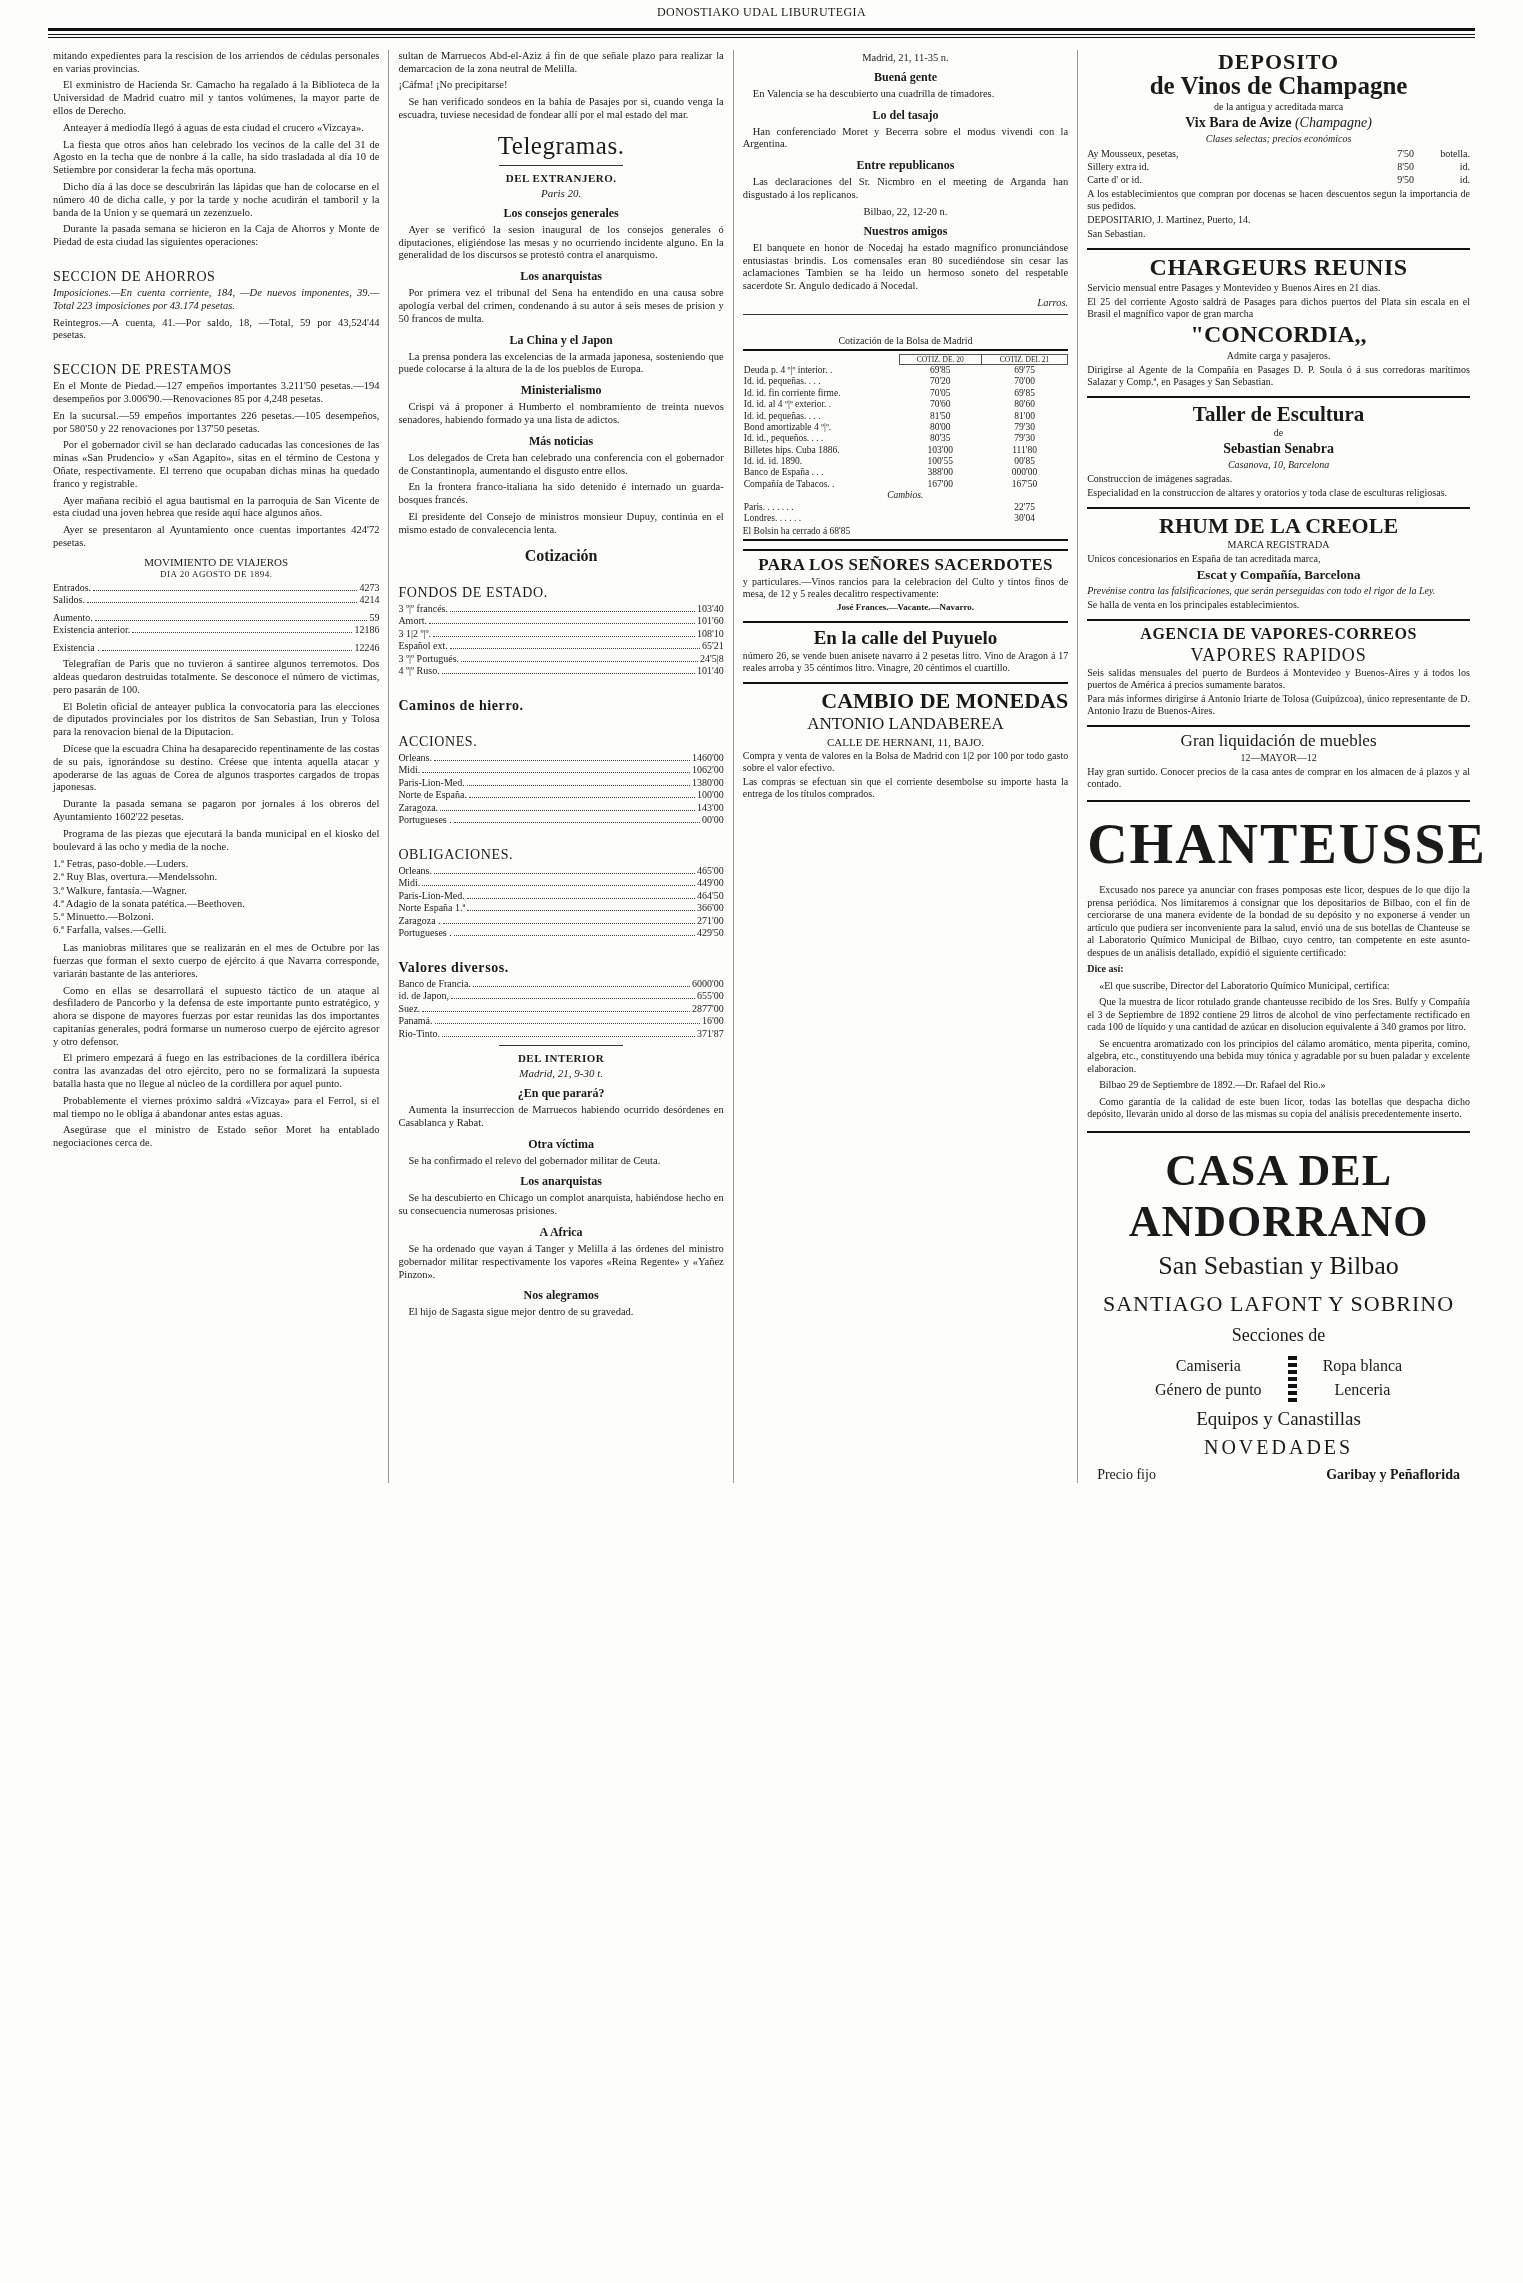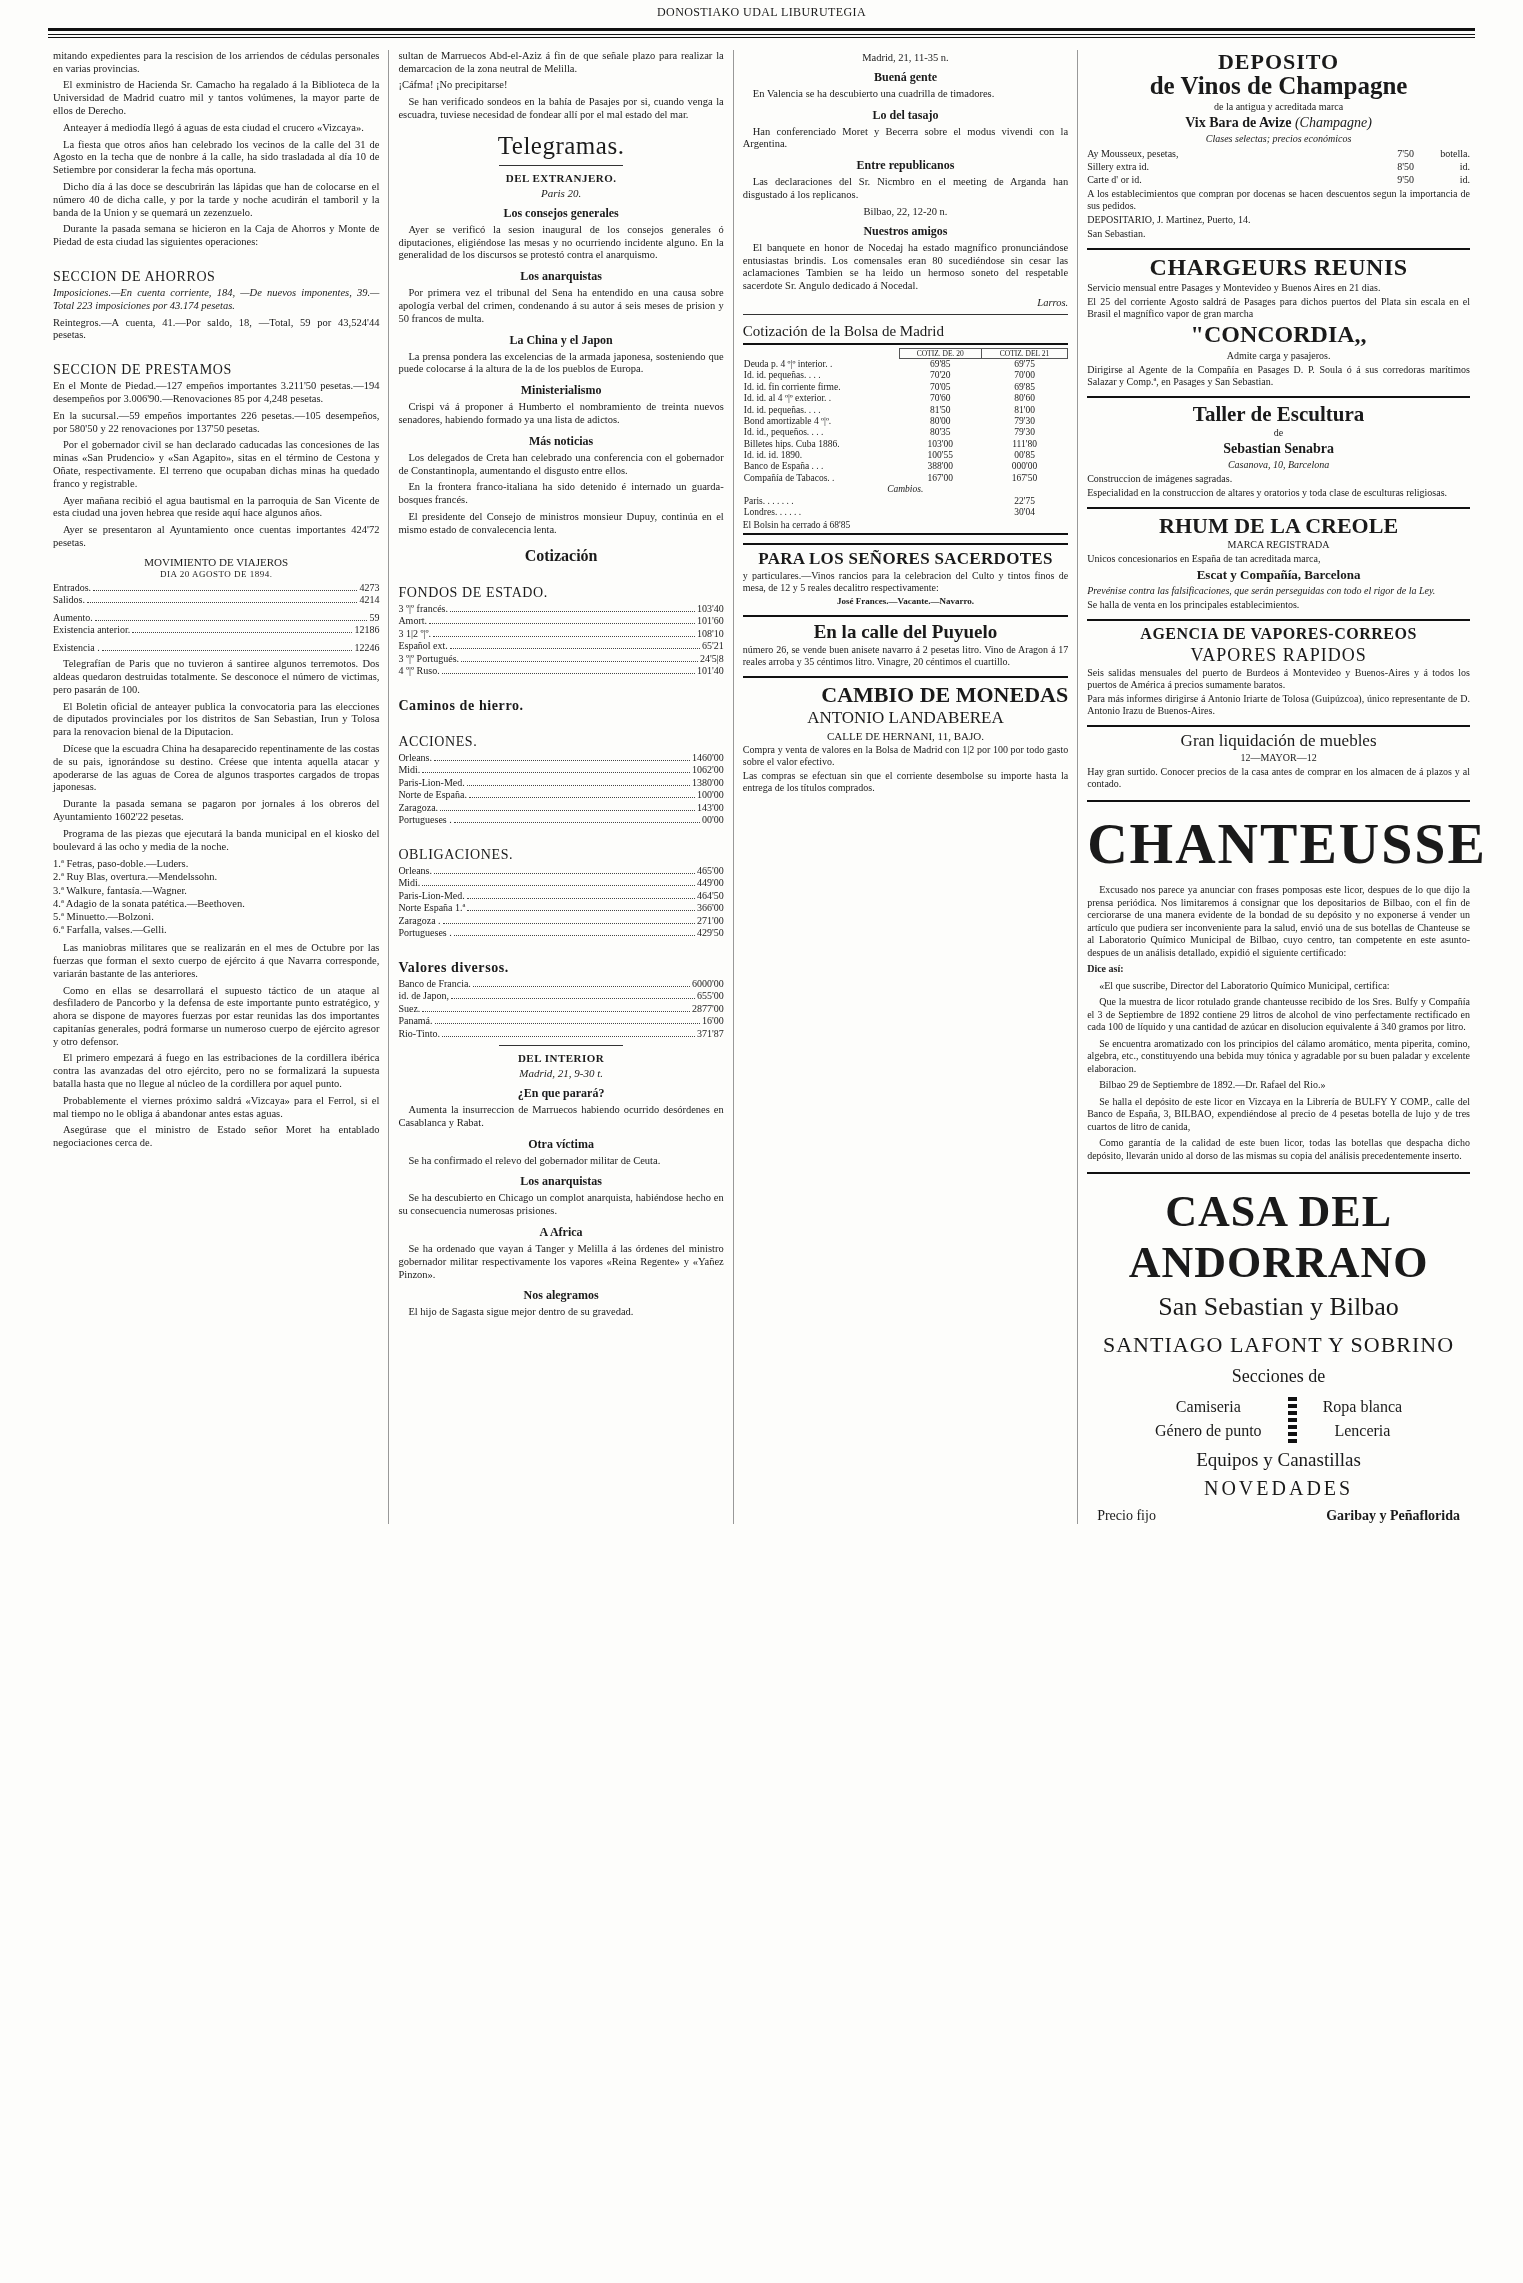--- a/index.html
+++ b/index.html
@@ -127,23 +127,23 @@
     font-size: 9.5px;
   }
   table.tbl td {
     padding: 0 1px;
     vertical-align: baseline;
     line-height: 1.2;
   }
   table.tbl td.num { text-align: center; }
   table.tbl td.nm { }
   .bolsa-head {
-    text-align: left;
-    font-size: 15px;
-    margin: 8px 0 3px 0;
+    text-align: center;
+    font-size: 10px;
+    margin: 20px 0 3px 0;
     font-weight: normal;
   }
   .bolsa-box {
     border-top: 2px solid #111;
     border-bottom: 2px solid #111;
     padding: 3px 0;
   }
   .tbl-head th {
     font-size: 7.5px;
     font-weight: normal;
@@ -729,21 +729,20 @@
 
       <div class="chanteusse">
         <h2>CHANTEUSSE</h2>
         <div class="chant-body">
           <p>Excusado nos parece ya anunciar con frases pomposas este licor, despues de lo que dijo la prensa periódica. Nos limitaremos á consignar que los depositarios de Bilbao, con el fin de cerciorarse de una manera evidente de la bondad de su depósito y no exponerse á vender un artículo que pudiera ser inconveniente para la salud, envió una de sus botellas de Chanteuse se al Laboratorio Químico Municipal de Bilbao, cuyo centro, tan competente en este asunto-despues de un análisis detallado, expidió el siguiente certificado:</p>
           <p class="bold" style="text-indent:0">Dice así:</p>
           <p>«El que suscribe, Director del Laboratorio Químico Municipal, certifica:</p>
           <p>Que la muestra de licor rotulado grande chanteusse recibido de los Sres. Bulfy y Compañía el 3 de Septiembre de 1892 contiene 29 litros de alcohol de vino perfectamente rectificado en cada 100 de líquido y una cantidad de azúcar en disolucion equivalente á 340 gramos por litro.</p>
           <p>Se encuentra aromatizado con los principios del cálamo aromático, menta piperita, comino, algebra, etc., constituyendo una bebida muy tónica y agradable por su buen paladar y excelente elaboracion.</p>
           <p>Bilbao 29 de Septiembre de 1892.—Dr. Rafael del Rio.»</p>
-          <p>Se halla el depósito de este licor en Vizcaya en la Librería de BULFY Y COMP., calle del Banco de España, 3, BILBAO, expendiéndose al precio de 4 pesetas botella de lujo y de tres cuartos de litro de canida,</p>
           <p>Como garantía de la calidad de este buen licor, todas las botellas que despacha dicho depósito, llevarán unido al dorso de las mismas su copia del análisis precedentemente inserto.</p>
         </div>
       </div>
 
       <div class="andorrano">
         <h2>CASA DEL ANDORRANO</h2>
         <div class="sub1">San Sebastian y Bilbao</div>
         <div class="sub2">SANTIAGO LAFONT Y SOBRINO</div>
         <div class="sub3">Secciones de</div>
         <div class="secs">

